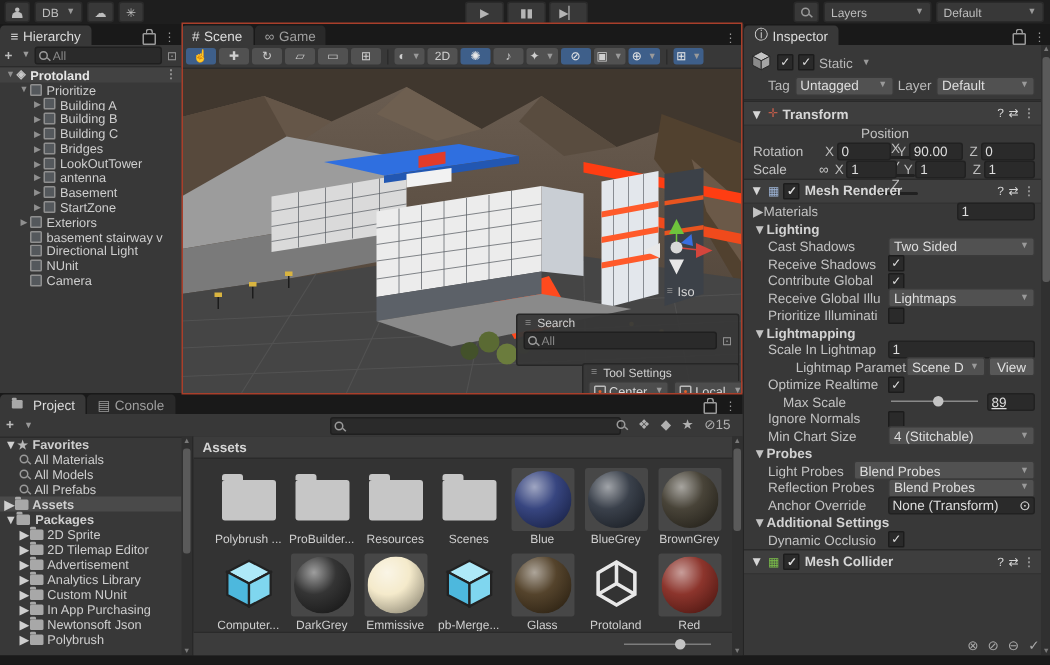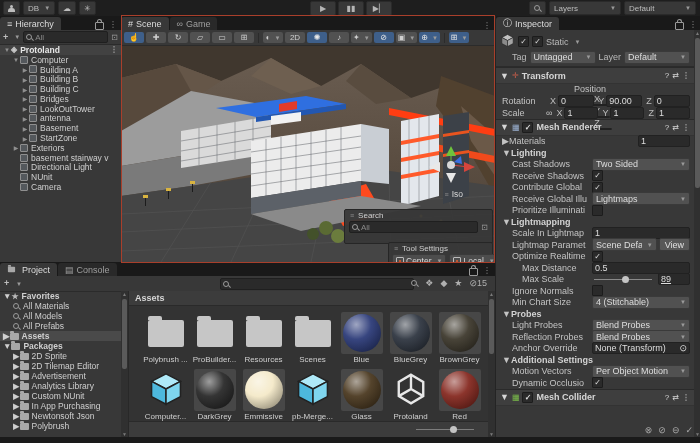--- a/index.html
+++ b/index.html
@@ -183,21 +183,21 @@
   <div id="h-tree">
       <div class="trow scene-row" style="padding-left: 3px;">
         <span class="fold">▼</span>
         <span class="sceneico">◈</span>
         <span>Protoland</span>
         <span class="kebab">⋮</span>
       </div>
       <div class="trow" style="padding-left: 12px;">
         <span class="fold">▼</span>
         <span class="cubeico"></span>
-        <span>Computer</span>
+        <span>Prioritize</span>
       </div>
       <div class="trow" style="padding-left: 21px;">
         <span class="fold">▶</span>
         <span class="cubeico"></span>
         <span>Building A</span>
       </div>
       <div class="trow" style="padding-left: 21px;">
         <span class="fold">▶</span>
         <span class="cubeico"></span>
         <span>Building B</span>
@@ -600,34 +600,30 @@
         </div>
         <div class="irow" style="padding-left: 6px;">
           <span class="fold">▼</span>
           <span class="subhead">Lightmapping</span>
         </div>
         <div class="irow" style="padding-left: 16px;">
           <span class="ilabel" style="width: 80px;">Scale In Lightmap</span>
           <div class="ifield" style="flex: 1 1 0%;">1</div>
         </div>
         <div class="irow" style="padding-left: 16px;">
-          <span class="ilabel" style="width: 80px;">Lightmap Paramet</span>
+          <span class="ilabel" style="width: 92px; text-align: right;">Lightmap Paramet</span>
           <div class="dropdown" style="flex: 1 1 0%;">
             <span class="val">Scene Default Par</span>
             <span class="ddarrow">▼</span>
           </div>
           <div class="viewbtn">View</div>
         </div>
         <div class="irow" style="padding-left: 16px;">
           <span class="ilabel" style="width: 80px;">Optimize Realtime</span>
           <span class="chk">✓</span>
-        </div>
-        <div class="irow" style="padding-left: 26px;">
-          <span class="ilabel" style="width: 70px;">Max Distance</span>
-          <div class="ifield" style="flex: 1 1 0%;">0.5</div>
         </div>
         <div class="irow" style="padding-left: 26px;">
           <span class="ilabel" style="width: 70px;">Max Scale</span>
           <div class="slidertrack">
             <div class="sliderthumb" style="left: 49%;"></div>
           </div>
           <div class="ifield" style="width: 26px; text-decoration: underline;">89</div>
         </div>
         <div class="irow" style="padding-left: 16px;">
           <span class="ilabel" style="width: 80px;">Ignore Normals</span>
@@ -638,21 +634,21 @@
           <div class="dropdown" style="flex: 1 1 0%;">
             <span class="val">4 (Stitchable)</span>
             <span class="ddarrow">▼</span>
           </div>
         </div>
         <div class="irow" style="padding-left: 6px;">
           <span class="fold">▼</span>
           <span class="subhead">Probes</span>
         </div>
         <div class="irow" style="padding-left: 16px;">
-          <span class="ilabel" style="width: 80px;">Light Probes</span>
+          <span class="ilabel" style="width: 57px;">Light Probes</span>
           <div class="dropdown" style="flex: 1 1 0%;">
             <span class="val">Blend Probes</span>
             <span class="ddarrow">▼</span>
           </div>
         </div>
         <div class="irow" style="padding-left: 16px;">
           <span class="ilabel" style="width: 80px;">Reflection Probes</span>
           <div class="dropdown" style="flex: 1 1 0%;">
             <span class="val">Blend Probes</span>
             <span class="ddarrow">▼</span>
@@ -661,27 +657,20 @@
         <div class="irow" style="padding-left: 16px;">
           <span class="ilabel" style="width: 80px;">Anchor Override</span>
           <div class="ifield" style="flex: 1 1 0%; justify-content: space-between;">
             <span>None (Transform)</span>
             <span>⊙</span>
           </div>
         </div>
         <div class="irow" style="padding-left: 6px;">
           <span class="fold">▼</span>
           <span class="subhead">Additional Settings</span>
-        </div>
-        <div class="irow" style="padding-left: 16px;">
-          <span class="ilabel" style="width: 80px;">Motion Vectors</span>
-          <div class="dropdown" style="flex: 1 1 0%;">
-            <span class="val">Per Object Motion</span>
-            <span class="ddarrow">▼</span>
-          </div>
         </div>
         <div class="irow" style="padding-left: 16px;">
           <span class="ilabel" style="width: 80px;">Dynamic Occlusio</span>
           <span class="chk">✓</span>
         </div>
         <div class="comphead">
           <span class="fold">▼</span>
           <span class="hicon" style="color: rgb(124, 192, 74);">▦</span>
           <span class="chk">✓</span>
           <span>Mesh Collider</span>

